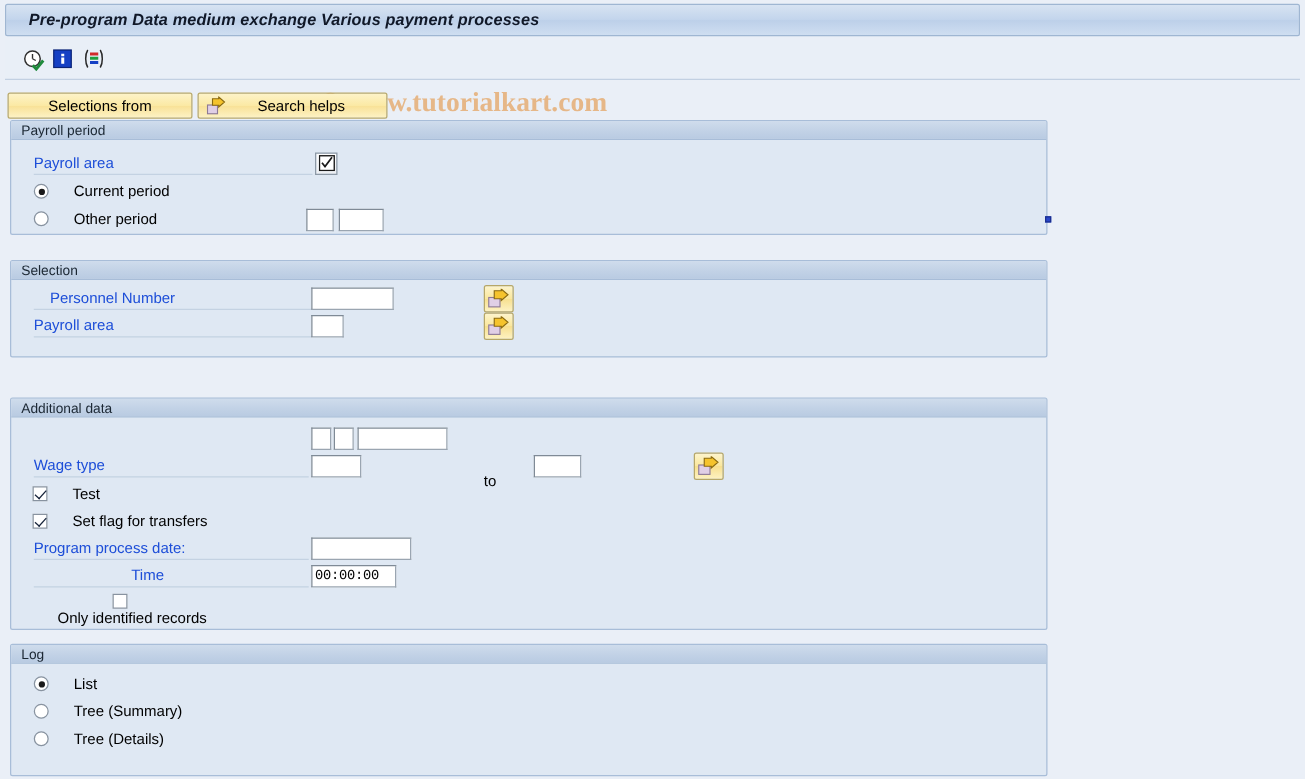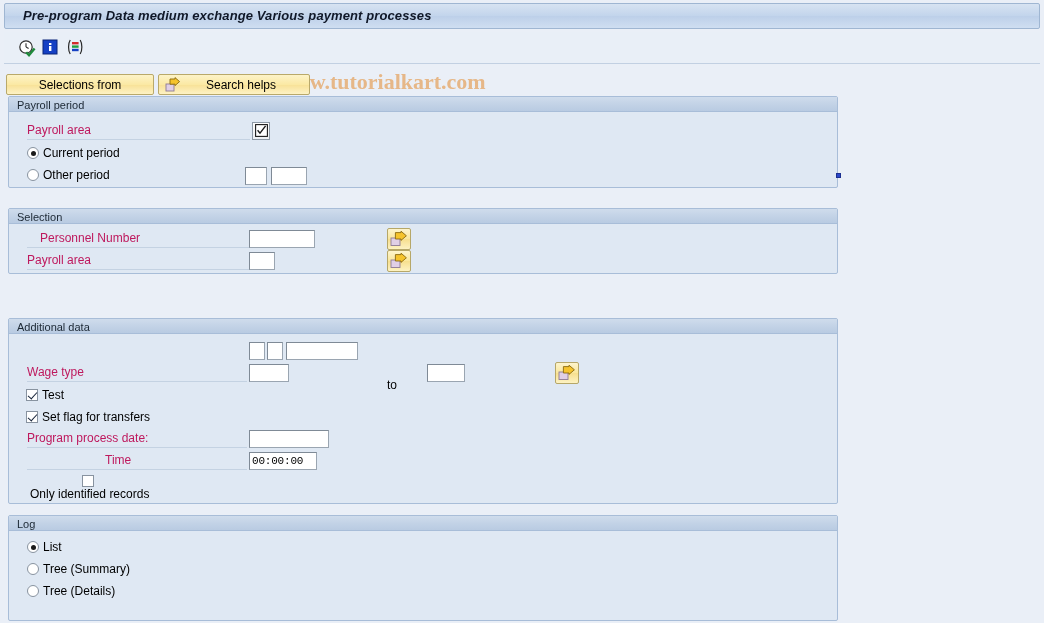--- a/index.html
+++ b/index.html
@@ -107,21 +107,21 @@
     font-size: 11px;
     color: #1b2733;
     padding: 1px 0 0 8px;
     box-sizing: border-box;
     line-height: 14px;
   }
   .panel-body { position: relative; }
 
   #panel-payroll    { top: 96px;  height: 92px; }
   #panel-payroll .panel-body { height: 75px; }
-  #panel-selection  { top: 208px; height: 66px; }
+  #panel-selection  { top: 208px; height: 78px; }
   #panel-selection .panel-body { height: 61px; }
   #panel-additional { top: 318px; height: 186px; }
   #panel-additional .panel-body { height: 169px; }
   #panel-log        { top: 515px; height: 106px; }
   #panel-log .panel-body { height: 89px; }
 
   .resize-handle {
     position: absolute;
     right: -4px; top: 76px;
     width: 5px; height: 5px;
@@ -129,21 +129,21 @@
     border: 1px solid #1b2f90;
     box-sizing: border-box;
   }
 
   
   .frow { position: absolute; height: 18px; }
   .flabel {
     position: absolute;
     top: 1px;
     font-size: 12px;
-    color: #be185d;
+    color: #1d4ed8;
     white-space: nowrap;
   }
   .fline {
     position: absolute;
     height: 0;
     border-bottom: 1px solid #c4d2e2;
   }
   .fin {
     position: absolute;
     height: 18px;
@@ -216,21 +216,21 @@
   }
   .cbox.on::after {
     content: "";
     position: absolute;
     left: 3px; top: 0px;
     width: 4px; height: 8px;
     border: solid #16233a;
     border-width: 0 1.8px 1.8px 0;
     transform: rotate(42deg);
   }
-  .optlabel { margin-left: 4px; font-size: 12px; white-space: nowrap; }
+  .optlabel { margin-left: 20px; font-size: 12px; white-space: nowrap; }
 
   .static-text { position: absolute; font-size: 12px; white-space: nowrap; }
 </style>
 </head>
 <body>
 
 <div class="titlebar">
   <div class="titlebar-text">Pre-program Data medium exchange Various payment processes</div>
 </div>
 

